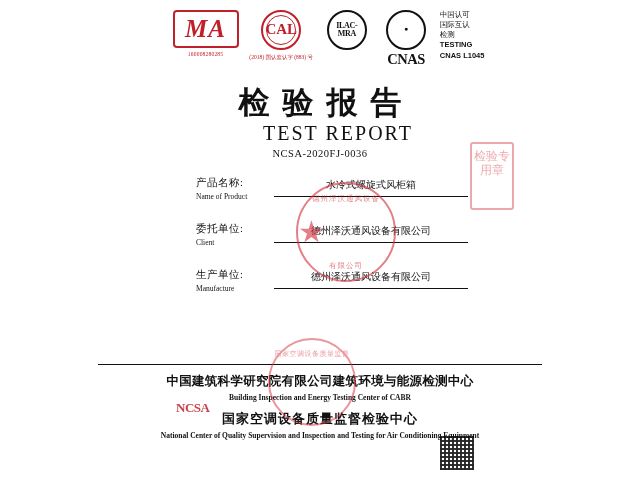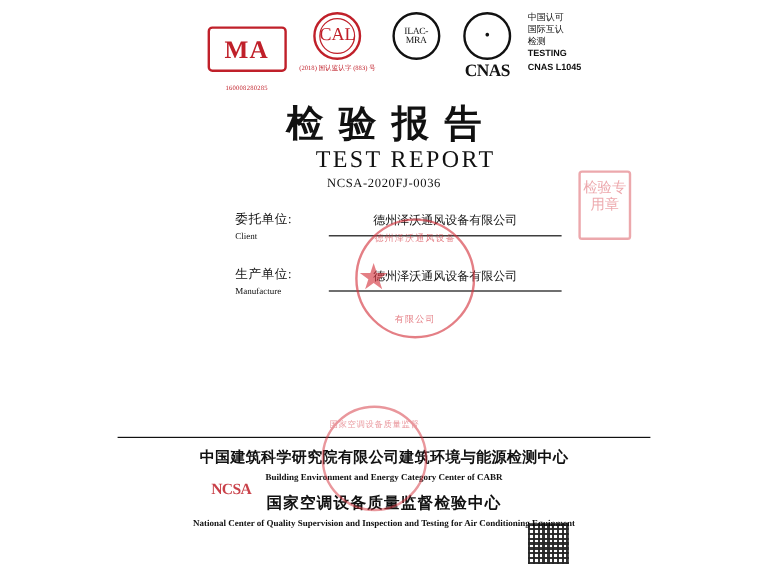--- a/index.html
+++ b/index.html
@@ -34,36 +34,37 @@
   }
   .logo-block {
     text-align: center;
     line-height: 1.05;
   }
   .ring {
     border-radius: 50%;
     display: flex;
     align-items: center;
     justify-content: center;
-    font-weight: normal;
+    font-weight: bold;
   }
 
   
   .ma-wrap { width: 78px; }
   .ma-box {
     width: 62px; height: 34px;
-    margin: 12px auto;
+    margin: 0 auto;
     border: 2.5px solid #c0202a;
     border-radius: 4px;
     color: #c0202a;
-    font-size: 21px;
+    font-size: 25px;
     font-weight: bold;
     letter-spacing: 1px;
     display: flex; align-items: center; justify-content: center;
     font-family: "Liberation Serif", serif;
+    font-style: italic;
   }
   .ma-code {
     margin-top: 4px;
     font-size: 5.5px;
     color: #c0202a;
     letter-spacing: 0.2px;
   }
 
   
   .cal-wrap { width: 88px; }
@@ -292,24 +293,24 @@
     position: absolute;
     width: 100%;
     text-align: center;
     top: 9px;
     font-size: 7px;
     letter-spacing: 0.5px;
   }
 
   .seal-side {
     position: absolute;
-    right: 114px;
+    right: 126px;
     top: 142px;
     width: 44px;
-    height: 58px;
+    height: 68px;
     border: 2px solid #d4313c;
     border-radius: 3px;
     color: #d4313c;
     opacity: 0.42;
     font-size: 12px;
     line-height: 1.15;
     text-align: center;
     padding-top: 6px;
     box-sizing: border-box;
     pointer-events: none;
@@ -364,20 +365,27 @@
   </div>
 
   <div class="title-cn">检验报告</div>
   <div class="title-en">TEST REPORT</div>
   <div class="report-no">NCSA-2020FJ-0036</div>
 
   <div class="seal-side">检验专用章</div>
 
   <div class="fields">
 
+    <div class="field-row">
+      <div class="field-label">
+        <div class="label-cn">产品名称:</div>
+        <div class="label-en">Name of Product</div>
+      </div>
+      <div class="field-value">水冷式螺旋式风柜箱</div>
+    </div>
 
     <div class="field-row">
       <div class="field-label">
         <div class="label-cn">委托单位:</div>
         <div class="label-en">Client</div>
       </div>
       <div class="field-value">德州泽沃通风设备有限公司</div>
     </div>
 
     <div class="field-row">
@@ -392,21 +400,21 @@
 
   <div class="seal seal-main">
     <div class="arc-top">德州泽沃通风设备</div>
     <div class="star">★</div>
     <div class="arc-bottom">有限公司</div>
   </div>
 
   <div class="footer">
     <div class="rule"></div>
     <div class="f-cn1">中国建筑科学研究院有限公司建筑环境与能源检测中心</div>
-    <div class="f-en1">Building Environment and Energy Category Center of CABR</div>
+    <div class="f-en1">Building Inspection and Energy Testing Center of CABR</div>
     <div class="f-cn2">国家空调设备质量监督检验中心</div>
     <div class="f-en2">National Center of Quality Supervision and Inspection and Testing for Air Conditioning Equipment</div>
   </div>
 
   <div class="ncsa-mark">NCSA</div>
 
   <div class="seal seal-footer">
     <div class="arc-top">国家空调设备质量监督</div>
   </div>
 

